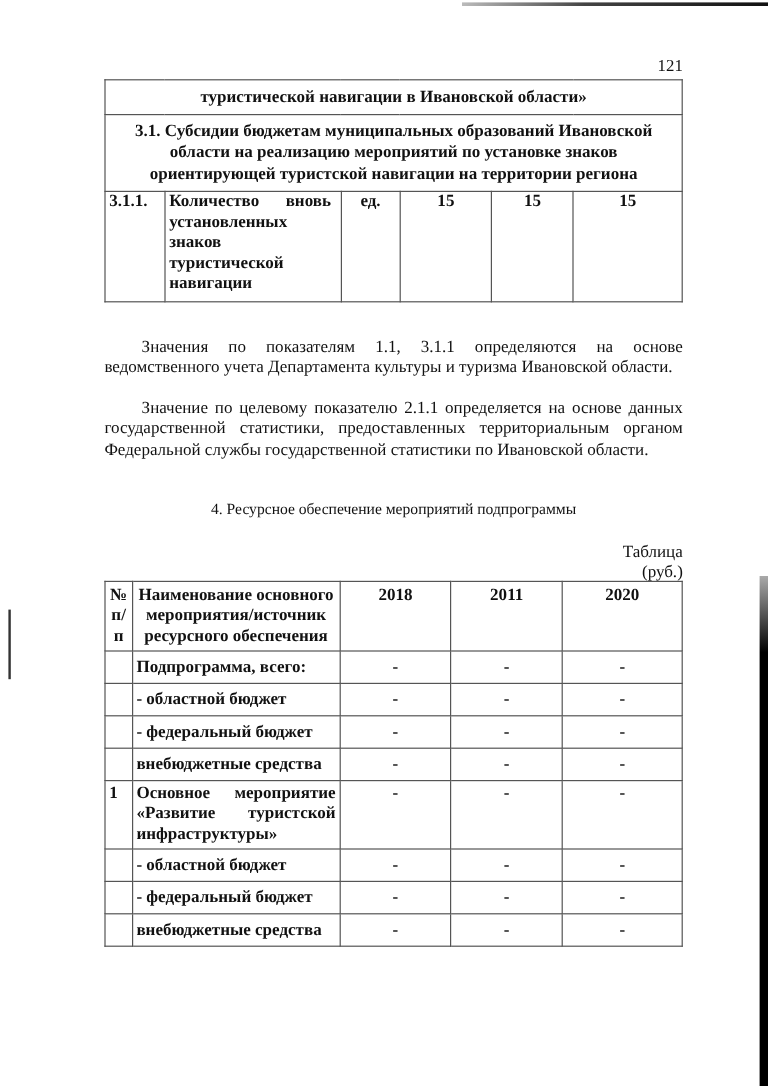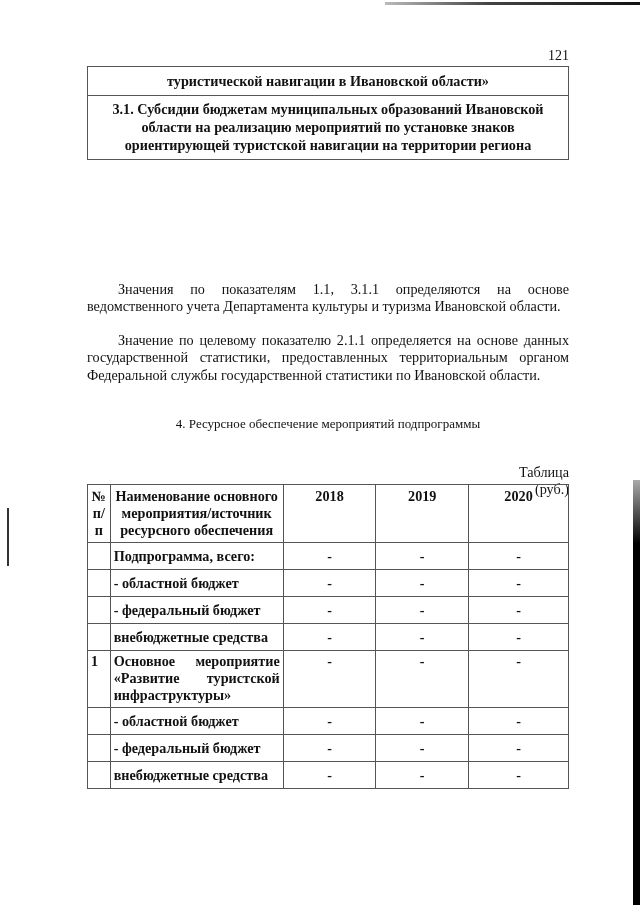--- a/index.html
+++ b/index.html
@@ -35,21 +35,21 @@
   .para {
     position: absolute; left: 87px; width: 482px; font-size: 14.2px; line-height: 17.3px;
     text-align: justify; text-indent: 31px;
   }
   #p1 { top: 281px; }
   #p2 { top: 332px; }
   .section-title {
     position: absolute; left: 87px; width: 482px; top: 416px; text-align: center; font-size: 13px;
   }
   .table-caption {
-    position: absolute; left: 480px; width: 89px; top: 452px; text-align: right; font-size: 14.2px; line-height: 17px; margin-top: 12px;
+    position: absolute; left: 480px; width: 89px; top: 452px; text-align: right; font-size: 14.2px; line-height: 17px;
   }
   #resource-table { left: 87px; top: 484px; width: 482px; }
   #resource-table td { padding: 3px 3px; }
   #resource-table .hdr td { height: 47px; }
   #resource-table .row td { height: 22px; vertical-align: middle; padding: 2px 3px; }
   #resource-table .row.tall td { height: 52px; vertical-align: top; }
   .c-num { width: 22px; }
   .c-name { width: 168px; }
   .c-yr { width: 82px; text-align: center; }
 </style>
@@ -71,20 +71,28 @@
       <col style="width:68px">
       <col style="width:91px">
   </colgroup>
   <tbody>
       <tr class="r1">
     <td colspan="6" class="merged">туристической навигации в Ивановской области»</td>
   </tr>
   <tr class="r2">
     <td colspan="6" class="merged">3.1. Субсидии бюджетам муниципальных образований Ивановской области на реализацию мероприятий по установке знаков ориентирующей туристской навигации на территории региона</td>
   </tr>
+  <tr style="height:92px;">
+    <td>3.1.1.</td>
+    <td class="tj" style="padding-right:8px;">Количество вновь установленных знаков туристической навигации</td>
+    <td class="tc">ед.</td>
+    <td class="tc">15</td>
+    <td class="tc">15</td>
+    <td class="tc">15</td>
+  </tr>
 </tbody>
   </table>
 
 <div class="para" id="p1">Значения по показателям 1.1, 3.1.1 определяются на основе ведомственного учета Департамента культуры и туризма Ивановской области.</div>
 <div class="para" id="p2">Значение по целевому показателю 2.1.1 определяется на основе данных государственной статистики, предоставленных территориальным органом Федеральной службы государственной статистики по Ивановской области.</div>
 
 <div class="section-title">4. Ресурсное обеспечение мероприятий подпрограммы</div>
 
 <div class="table-caption">
   <div>Таблица</div>
@@ -97,21 +105,21 @@
       <col class="c-name">
       <col style="width:90px">
       <col style="width:90px">
       <col style="width:97px">
   </colgroup>
   <tbody>
       <tr class="hdr">
     <td class="tc">№ п/п</td>
     <td class="tc">Наименование основного мероприятия/источник ресурсного обеспечения</td>
     <td class="c-yr">2018</td>
-    <td class="c-yr">2019</td>
+    <td class="c-yr">2011</td>
     <td class="c-yr">2020</td>
   </tr>
   <tr class="row">
     <td></td>
     <td>Подпрограмма, всего:</td>
     <td class="c-yr">-</td>
     <td class="c-yr">-</td>
     <td class="c-yr">-</td>
   </tr>
   <tr class="row">

